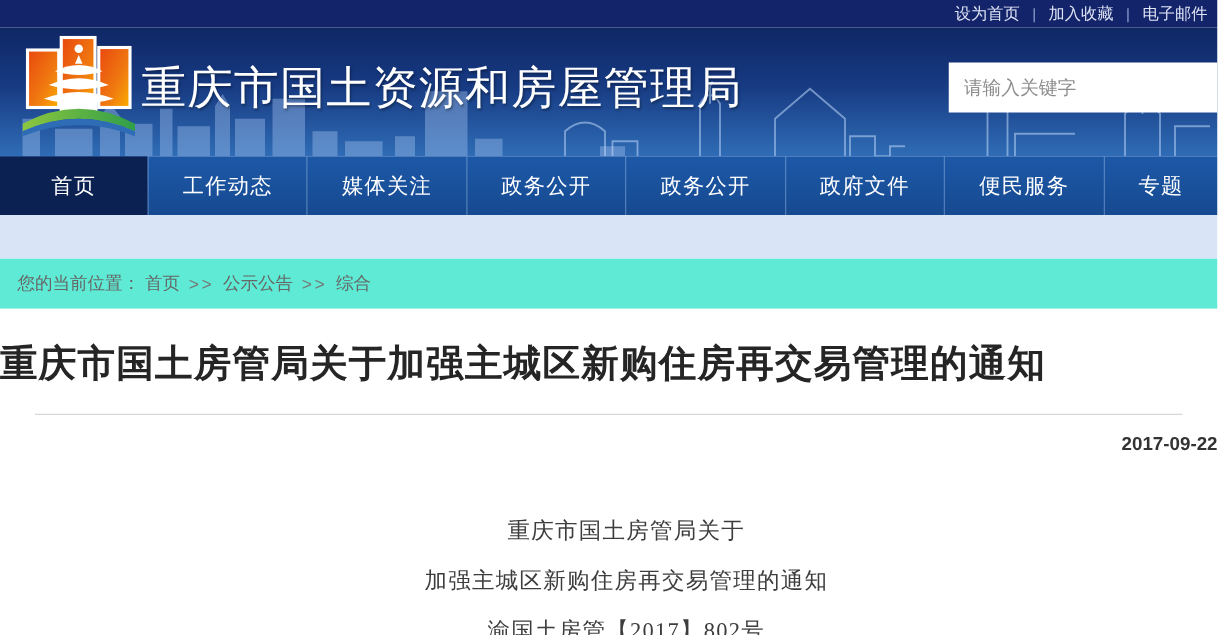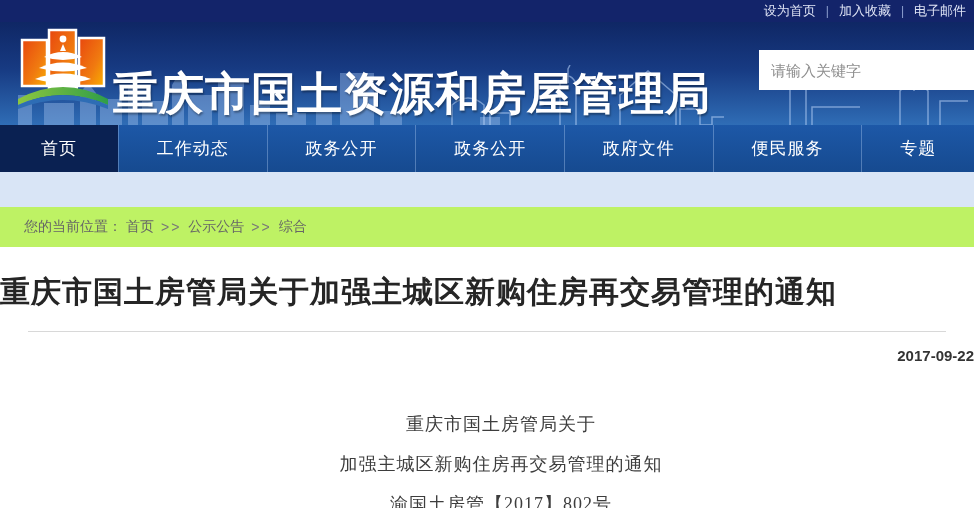--- a/index.html
+++ b/index.html
@@ -16,22 +16,22 @@
   .topbar-sep { color:#8fa0d0; font-size:12px; }
 
   
   .header {
     position:relative; height:103px;
     background:linear-gradient(to bottom, #0f2765 0%, #173a82 45%, #2f6db6 100%);
   }
   .skyline { position:absolute; left:0; bottom:0; width:974px; height:60px; pointer-events:none; }
   .logo { position:absolute; left:18px; top:5px; width:90px; height:82px; }
   .site-title {
-    position:absolute; left:113px; top:42px; color:#ffffff; font-size:45px;
-    font-weight:bold; letter-spacing:1px; text-shadow:1px 2px 2px rgba(0,0,0,0.35);
+    position:absolute; left:113px; top:24px; color:#ffffff; font-size:36px;
+    font-weight:normal; letter-spacing:1px; text-shadow:1px 2px 2px rgba(0,0,0,0.35);
     white-space:nowrap;
   }
   .search-box { position:absolute; right:0; top:28px; display:flex; height:40px; }
   .search-input {
     width:215px; height:40px; border:0; outline:none; padding:0 12px;
     font-size:15px; color:#333; background:#ffffff;
     font-family:"Liberation Sans", sans-serif;
   }
   .search-input::placeholder { color:#8d8d8d; }
   .search-button {
@@ -46,22 +46,22 @@
     flex:1 1 auto; display:flex; align-items:center; justify-content:center;
     color:#ffffff; font-size:17px; letter-spacing:1px; text-decoration:none;
     cursor:pointer; border-left:1px solid rgba(190,215,250,0.35);
   }
   .nav-item:first-child { border-left:none; flex:0 0 118px; }
   .nav-item.active { background:#0a2152; }
 
   
   .lightband { height:35px; background:#d9e5f6; }
   .breadcrumb {
-    height:40px; background:#bef264; display:flex; align-items:center;
-    padding-left:24px; font-size:14px; color:#666;
+    height:40px; background:#5eead4; display:flex; align-items:center;
+    padding-left:14px; font-size:14px; color:#666;
   }
   .crumb-link { color:#666; text-decoration:none; cursor:pointer; margin:0 4px; }
   .crumb-sep { color:#777; margin:0 3px; letter-spacing:2px; }
 
   
   .content { background:#fff; padding-top:28px; }
   .article-title {
     text-align:left; font-size:30px; font-weight:bold; color:#252525;
     letter-spacing:1px; line-height:34px;
   }
@@ -151,20 +151,21 @@
   <div class="site-title">重庆市国土资源和房屋管理局</div>
 
   <div class="search-box">
     <input class="search-input" type="text" placeholder="请输入关键字" style="">
   </div>
 </div>
 
 <div class="nav">
   <a class="nav-item active">首页</a>
   <a class="nav-item">工作动态</a>
+  <a class="nav-item">媒体关注</a>
   <a class="nav-item">政务公开</a>
   <a class="nav-item">政务公开</a>
   <a class="nav-item">政府文件</a>
   <a class="nav-item">便民服务</a>
   <a class="nav-item">专题</a>
 </div>
 
 <div class="lightband"></div>
 
 <div class="breadcrumb">

